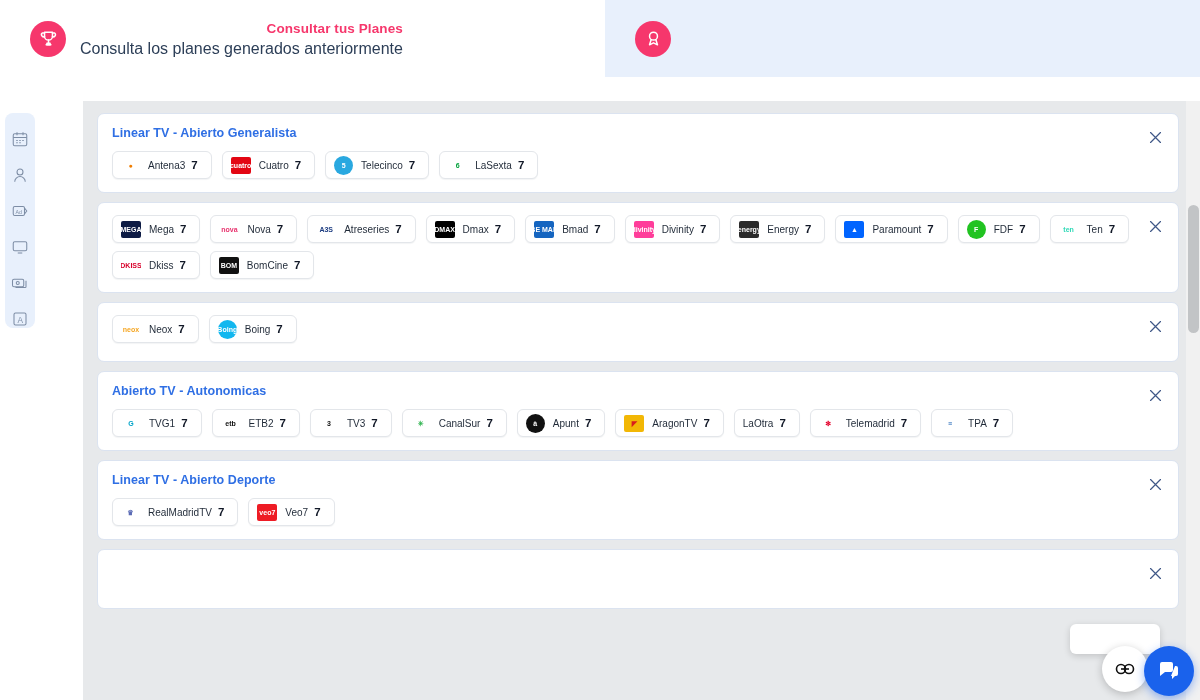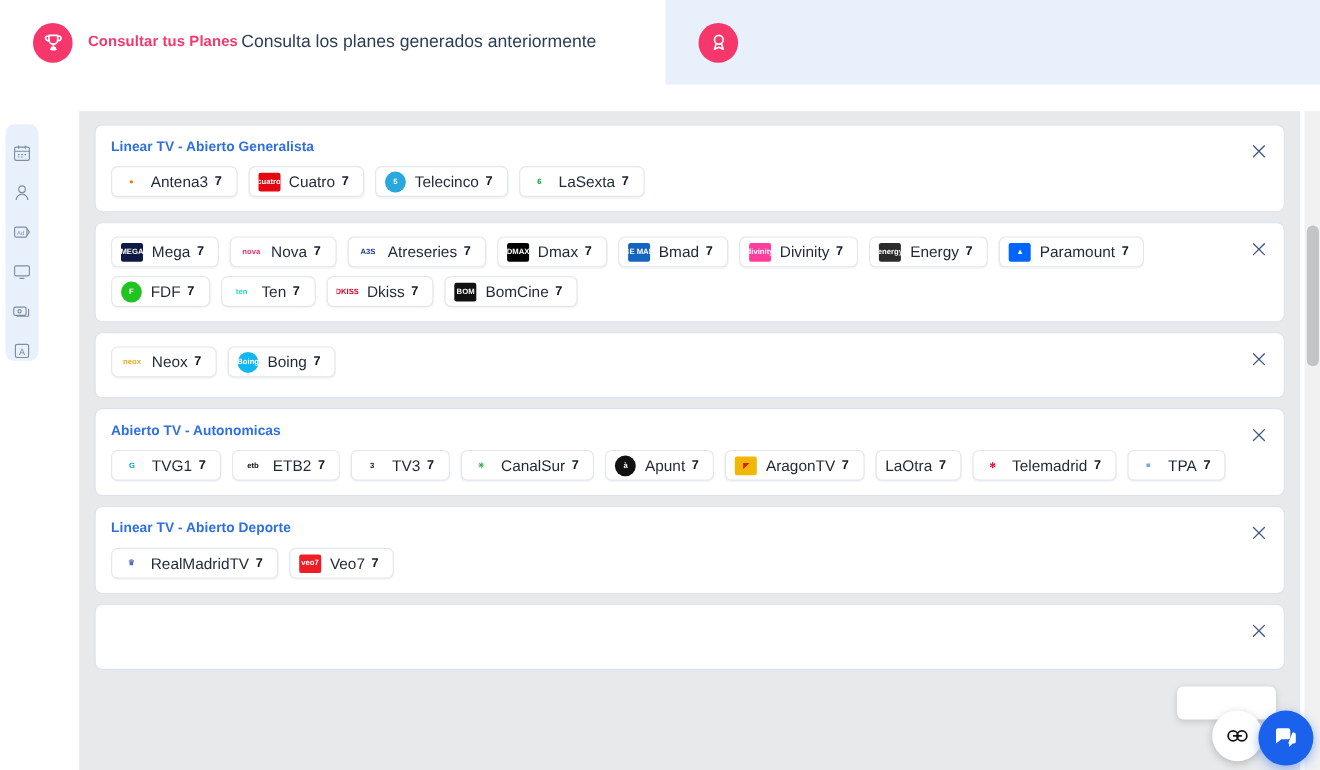--- a/index.html
+++ b/index.html
@@ -19,42 +19,42 @@
     padding: 0 0 0 30px;
   }
   .step-left { width: 605px; background: #ffffff; }
   .step-right { width: 595px; background: #e8f0fc; }
   .step-badge {
     width: 36px; height: 36px; border-radius: 50%;
     background: #f6376c; flex: none;
     display: flex; align-items: center; justify-content: center;
   }
   .step-badge svg { width: 19px; height: 19px; display:block; }
-  .step-texts { display: flex; flex-direction: row; gap: 3px; }
+  .step-texts { display: flex; flex-direction: column; gap: 3px; align-items: flex-end; }
   .step-title { font-size: 13.5px; font-weight: 700; color: #f6376c; line-height: 16px; letter-spacing: .1px; }
   .step-sub { font-size: 16px; color: #2c3e57; line-height: 17px; }
 
   
   .rail {
     position: absolute; left: 5px; top: 113px;
     width: 30px; height: 215px;
     background: #e8f0fc; border-radius: 8px;
     display: flex; flex-direction: column; align-items: center;
     padding-top: 16px; gap: 17px;
   }
   .rail-btn {
     width: 20px; height: 20px;
     display: flex; align-items: center; justify-content: center;
     cursor: pointer;
   }
   .rail-btn svg { width: 18px; height: 18px; display:block; stroke: #7d8da5; fill:none; stroke-width: 1.4; }
 
   
   .panel {
-    position: absolute; left: 72px; top: 101px;
+    position: absolute; left: 83px; top: 101px;
     width: 1110px; height: 599px;
     background: #e7e9eb;
     overflow: hidden;
   }
   .panel-inner { padding: 12px 14px 0 14px; }
 
   .card {
     position: relative;
     background: #ffffff;
     border: 1px solid #dbe3f0;
@@ -76,21 +76,21 @@
 
   .chips { display: flex; flex-wrap: wrap; gap: 8px 10px; }
   .chip {
     display: inline-flex; align-items: center; gap: 8px;
     height: 28px; padding: 0 13px 0 8px;
     background: #ffffff;
     border: 1px solid #e3e6ea; border-radius: 6px;
     box-shadow: 0 1px 1px rgba(16,30,60,.05);
     cursor: pointer; white-space: nowrap;
   }
-  .chip-name { font-size: 14px; color: #1f2937; }
+  .chip-name { font-size: 10px; color: #1f2937; }
   .chip-count { font-size: 11.5px; font-weight: 700; color: #111827; margin-left: -2px; }
   .logo {
     width: 22px; height: 18px; flex: none;
     display: flex; align-items: center; justify-content: center;
     font-size: 7px; font-weight: 700; line-height: 1;
     border-radius: 2px; overflow: hidden;
   }
   .logo.sq { width: 20px; height: 17px; }
   .logo.circ { width: 19px; height: 19px; border-radius: 50%; }
   .logo.none { width: 0; margin-right: -8px; }

